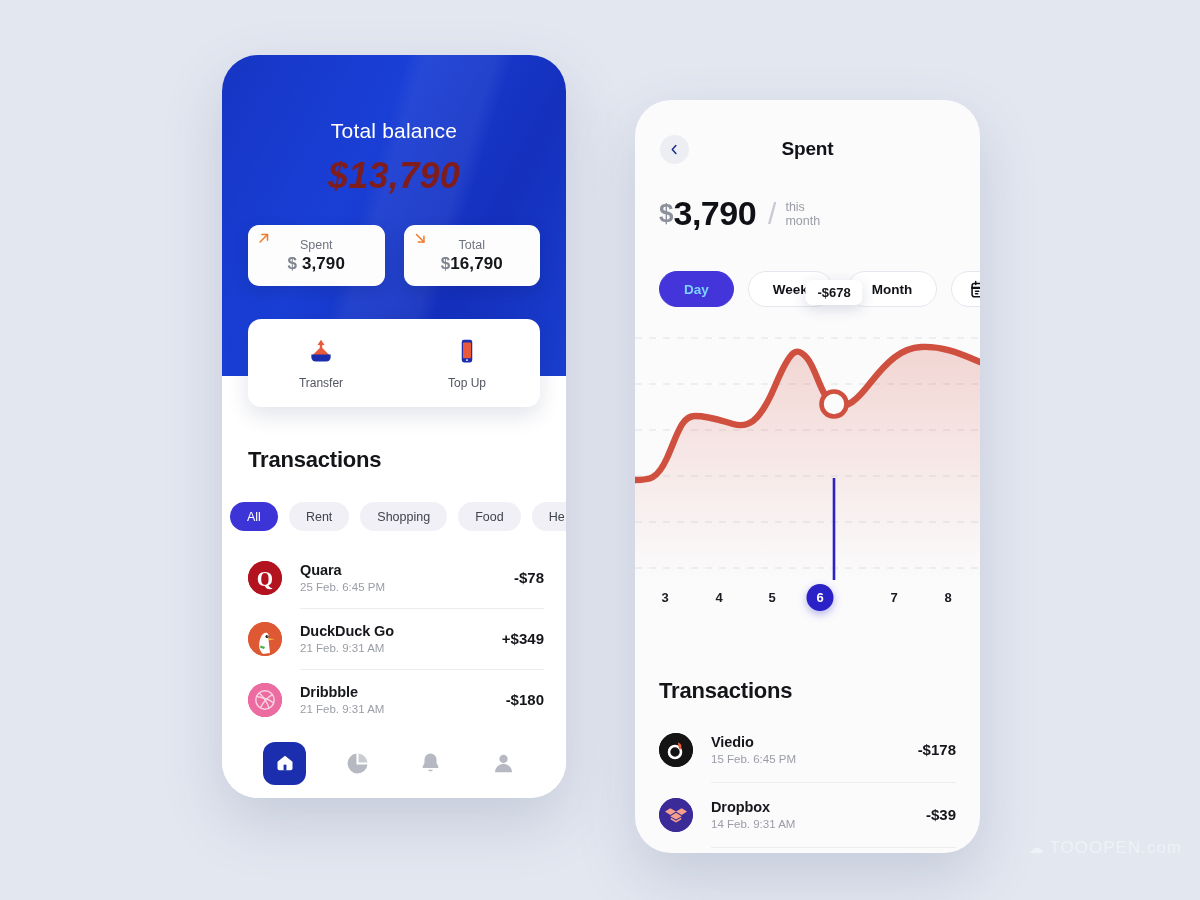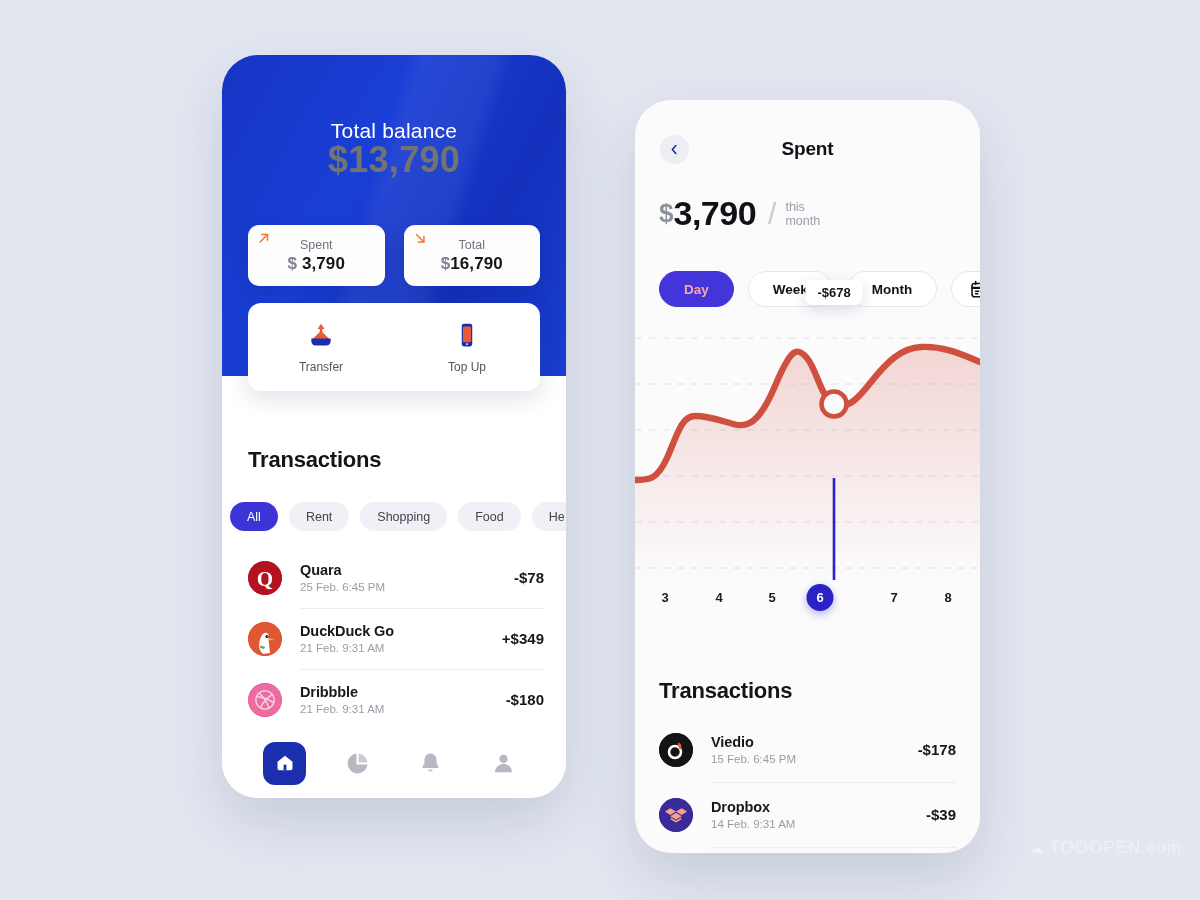--- a/index.html
+++ b/index.html
@@ -45,24 +45,25 @@
     position: absolute; inset: 0;
     background: linear-gradient(107deg, rgba(255,255,255,0) 42%, rgba(255,255,255,.055) 46%, rgba(255,255,255,.055) 62%, rgba(255,255,255,0) 66%);
   }
   .hero-title {
     position: absolute; top: 64px; left: 0; right: 0;
     text-align: center;
     color: #fff; font-size: 21px; font-weight: 500;
     letter-spacing: .2px;
   }
   .hero-amount {
-    position: absolute; top: 84px; left: 0; right: 0;
+    position: absolute; top: 100px; left: 0; right: 0;
     text-align: center;
-    color: #737373; font-size: 36px; font-weight: 700;
+    color: #7f1d1d; font-size: 36px; font-weight: 700;
     letter-spacing: .3px;
+    font-style: italic;
   }
   .stat-row {
     position: absolute; top: 170px; left: 26px; right: 26px;
     display: flex; gap: 19px;
   }
   .stat-card {
     flex: 1;
     background: #fdfdfd;
     border-radius: 11px;
     height: 61px;
@@ -75,21 +76,21 @@
   .stat-arrow {
     position: absolute; left: 9px; top: 6px;
     width: 14px; height: 14px;
     color: #f07a27;
   }
   .stat-label { font-size: 12.5px; color: #6f7480; font-weight: 400; }
   .stat-value { font-size: 17px; font-weight: 700; color: #15161a; letter-spacing: .1px; }
   .stat-value .cur { color: #7e8490; font-weight: 700; }
 
   #actions-card {
-    position: absolute; top: 248px; left: 26px; right: 26px;
+    position: absolute; top: 264px; left: 26px; right: 26px;
     height: 88px;
     background: #fff;
     border-radius: 13px;
     box-shadow: 0 8px 22px rgba(20,35,95,.13);
     display: flex; align-items: center;
   }
   .action {
     flex: 1;
     display: flex; flex-direction: column;
     align-items: center; gap: 11px;
@@ -198,21 +199,21 @@
   }
   .seg {
     height: 36px; padding: 0 24px;
     border-radius: 18px;
     border: 1.3px solid #e6e7ee;
     background: #fff;
     display: flex; align-items: center; justify-content: center;
     font-size: 13.5px; font-weight: 700; color: #111218;
     cursor: pointer;
   }
-  .seg.active { background: #4335d9; border-color: #4335d9; color: #fca5a5; }
+  .seg.active { background: #4335d9; border-color: #4335d9; color: #7dd3fc; }
   .seg.icon-only { padding: 0 18px; }
 
   #chart {
     position: absolute; top: 228px; left: 0; right: 0;
     height: 252px;
   }
   #chart svg { display: block; }
   #chart-labels {
     position: absolute; top: 490px; left: 0; right: 0;
     height: 30px;

